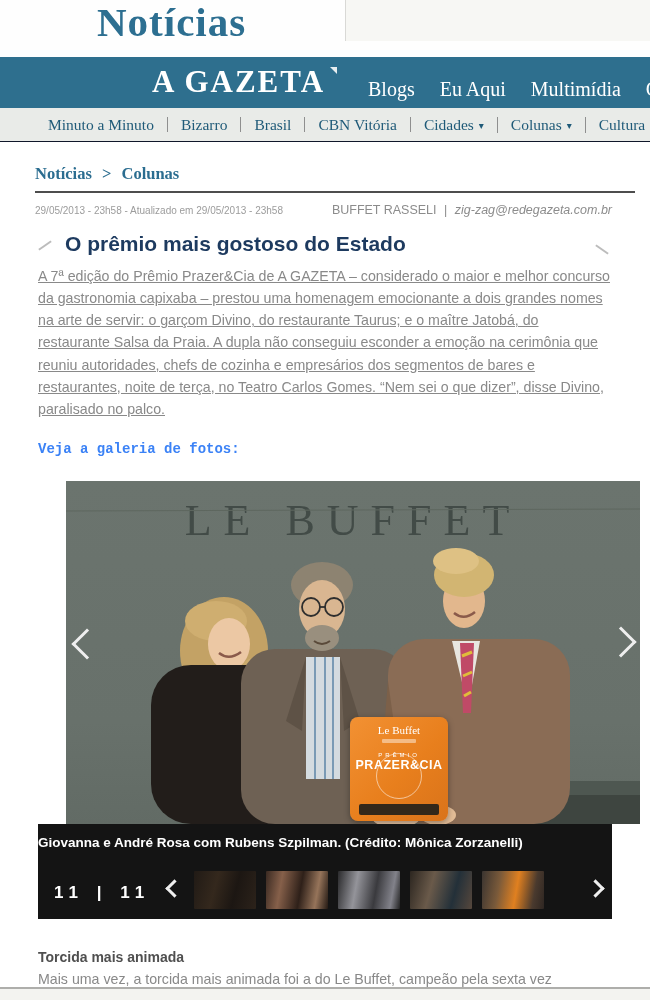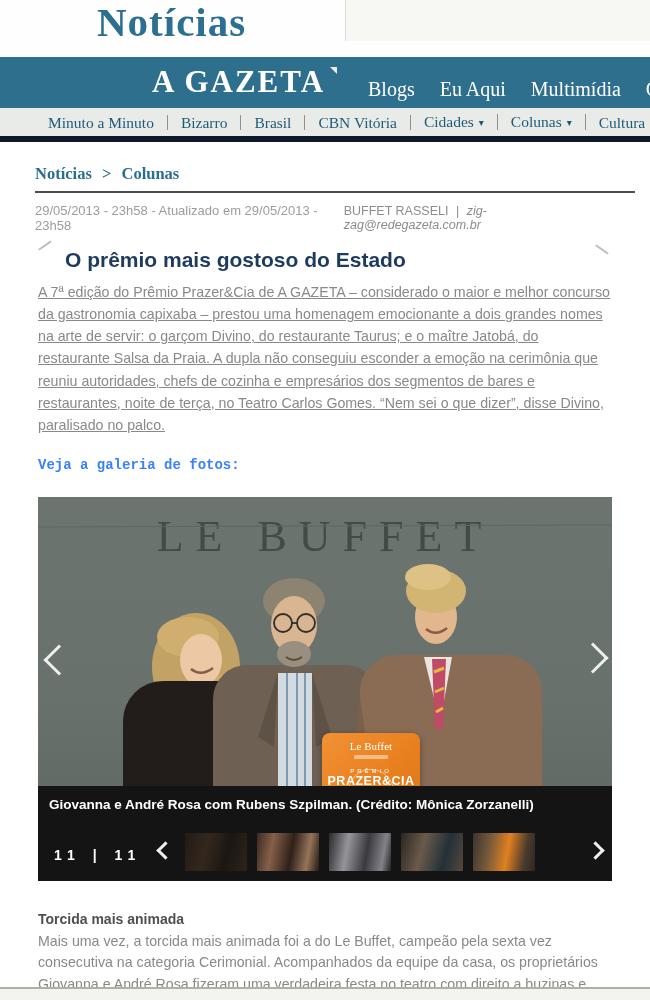--- a/index.html
+++ b/index.html
@@ -12,67 +12,67 @@
   .site-logo { position:absolute; left:97px; top:-2px; font-family:"Liberation Serif", serif; font-weight:bold; font-size:41px; color:#2d6f91; letter-spacing:1px; cursor:pointer; }
   .header-divider { position:absolute; left:345px; top:0; width:1px; height:41px; background:#d9d9d6; }
   .header-right { position:absolute; left:346px; top:0; right:0; height:41px; background:#f7f7f4; }
 
   .teal-bar { height:51px; background:#2e6f8e; position:relative; }
   .gazeta-logo { position:absolute; left:152px; top:7px; color:#fff; font-family:"Liberation Serif", serif; font-weight:bold; font-size:31px; letter-spacing:2px; cursor:pointer; }
   .logo-tick { position:absolute; right:-12px; top:3px; width:0; height:0; border-left:7px solid transparent; border-top:7px solid #e8eef0; }
   .top-links { position:absolute; left:368px; bottom:7px; display:flex; gap:25px; white-space:nowrap; }
   .top-links a { color:#fff; font-family:"Liberation Serif", serif; font-size:20px; text-decoration:none; cursor:pointer; }
 
-  .main-nav { height:34px; background:#e9ebe8; display:flex; align-items:center; padding-left:35px; border-bottom:6px solid #0f172a; }
+  .main-nav { height:34px; background:#e9ebe8; display:flex; align-items:center; padding-left:35px; border-bottom:1px solid #0f172a; }
   .nav-item { font-family:"Liberation Serif", serif; font-size:15.5px; color:#1f5a78; padding:0 13px; border-right:1px solid #8f8f8f; line-height:15px; cursor:pointer; white-space:nowrap; }
   .nav-item .dd { font-size:10px; color:#1f5a78; margin-left:5px; vertical-align:1px; }
 
   
   .breadcrumb { margin:22px 0 0 35px; font-family:"Liberation Serif", serif; font-weight:bold; font-size:16.5px; color:#2b6d90; }
   .breadcrumb a { color:#2b6d90; text-decoration:none; cursor:pointer; }
   .bc-sep { margin:0 6px; }
   .rule { margin:7px 15px 0 35px; border-top:2px solid #4d4d4d; }
   .meta { margin:10px 38px 0 35px; display:flex; justify-content:space-between; align-items:baseline; }
-  .meta-date { font-size:13px; color:#9c9c9c; }
+  .meta-date { font-size:10px; color:#9c9c9c; }
   .meta-author { font-size:12.5px; color:#8c8c8c; }
   .meta-author em { font-style:italic;text-align:center; }
   .meta-sep { margin:0 4px; }
 
   
   .title { margin:15px 38px 0 65px; font-size:21px; font-weight:bold; color:#1d3a5f; }
   .qmark { position:absolute; width:2px; height:15px; background:#bcbcbc; }
   .qmark-l { left:44px; top:238px; transform:rotate(55deg); }
   .qmark-r { left:601px; top:242px; transform:rotate(-55deg); }
   .lead { margin:9px 38px 0 38px; width:574px; font-size:14.2px; color:#898989; line-height:1.56;text-decoration:underline; }
   .gallery-link { display:inline-block; margin:21px 0 0 38px; font-size:14px; font-weight:bold; color:#3b82f6; text-decoration:none; cursor:pointer;font-family:Liberation Mono, monospace; }
 
   
   .gallery { margin:24px 0 0 38px; width:574px; }
-  .photo { position:relative; width:574px; height:289px; background:linear-gradient(180deg,#6b746e 0%,#68716b 70%,#626b65 100%); overflow:hidden; }
+  .photo { position:relative; width:574px; height:343px; background:linear-gradient(180deg,#6b746e 0%,#68716b 70%,#626b65 100%); overflow:hidden;margin-left:28px; }
   .backdrop { position:absolute; top:14px; left:0; right:0; text-align:center; font-family:"Liberation Serif", serif; font-size:44px; letter-spacing:12px; color:#3c4541; opacity:.85; white-space:nowrap; }
   .photo svg { position:absolute; left:0; top:0; }
   .plaque { position:absolute; left:284px; top:236px; width:98px; height:104px; background:linear-gradient(135deg,#f29133 0%,#e87f1d 55%,#d9731a 100%); border-radius:8px; box-shadow:0 2px 6px rgba(0,0,0,.35); text-align:center; color:#fff; z-index:3; }
   .plq-venue { margin-top:7px; font-size:11px; font-family:"Liberation Serif", serif; }
   .plq-minor { margin:3px auto 0; width:34px; height:4px; background:rgba(255,255,255,.45); border-radius:1px; }
   .plq-premio { margin-top:9px; font-size:6px; letter-spacing:3px; }
   .plq-brand { font-size:12.5px; font-weight:bold; letter-spacing:.5px; position:relative; z-index:2; }
   .plq-circle { position:absolute; left:50%; top:36px; width:46px; height:46px; margin-left:-23px; border:1px solid rgba(255,255,255,.55); border-radius:50%; }
   .plq-strip { position:absolute; bottom:6px; left:9px; right:9px; height:11px; background:#33281a; border-radius:2px; }
 
   .chev { display:inline-block; border-left:3px solid #efefef; border-bottom:3px solid #efefef; }
   .chev-l { transform:rotate(45deg); }
   .chev-r { transform:rotate(225deg); }
   .chev-btn { position:absolute; background:none; border:none; cursor:pointer; z-index:4; padding:0; }
   .chev-btn .chev { width:22px; height:22px; }
   .chev-btn.left { left:10px; top:152px; }
   .chev-btn.right { right:8px; top:150px; }
 
-  .caption-bar { width:574px; height:36px; background:#141414; color:#fff; font-size:13.5px; font-weight:bold; display:flex; align-items:center; padding-left:11px; }
+  .caption-bar { width:574px; height:36px; background:#141414; color:#fff; font-size:13.5px; font-weight:bold; display:flex; align-items:center; padding-left:0; }
   .thumbstrip { width:574px; height:59px; background:#141414; display:flex; align-items:center; padding:0 8px; }
-  .pager { color:#fff; font-weight:bold; font-size:14px; letter-spacing:6px; margin:7px 10px 0 8px; white-space:nowrap; }
+  .pager { color:#fff; font-weight:bold; font-size:17px; letter-spacing:6px; margin:7px 10px 0 8px; white-space:nowrap; }
   .pager-sep { margin:0 2px; }
   .strip-chev { background:none; border:none; cursor:pointer; padding:0; margin:0 8px; }
   .strip-chev .chev { width:13px; height:13px; }
   .strip-chev.next { margin-left:auto; margin-right:2px; }
   .thumb { width:62px; height:38px; margin:0 5px; border-radius:1px; cursor:pointer; flex:none; }
   .t1 { background:linear-gradient(105deg,#241c16 0%,#3c2d1f 35%,#1e1712 65%,#32261c 100%); opacity:.8; }
   .t2 { background:linear-gradient(100deg,#3a2a22 0%,#86604a 25%,#2e2019 55%,#96745a 80%,#241a14 100%); }
   .t3 { background:linear-gradient(100deg,#2a2a2c 0%,#94949a 30%,#3a3a3e 60%,#82828a 85%,#222 100%); }
   .t4 { background:linear-gradient(105deg,#2c2620 0%,#6a5a4a 35%,#233039 70%,#56473c 100%); }
   .t5 { background:linear-gradient(100deg,#3a3430 0%,#7a5a3a 28%,#e08020 55%,#4a3a2e 82%,#2e2622 100%); }

